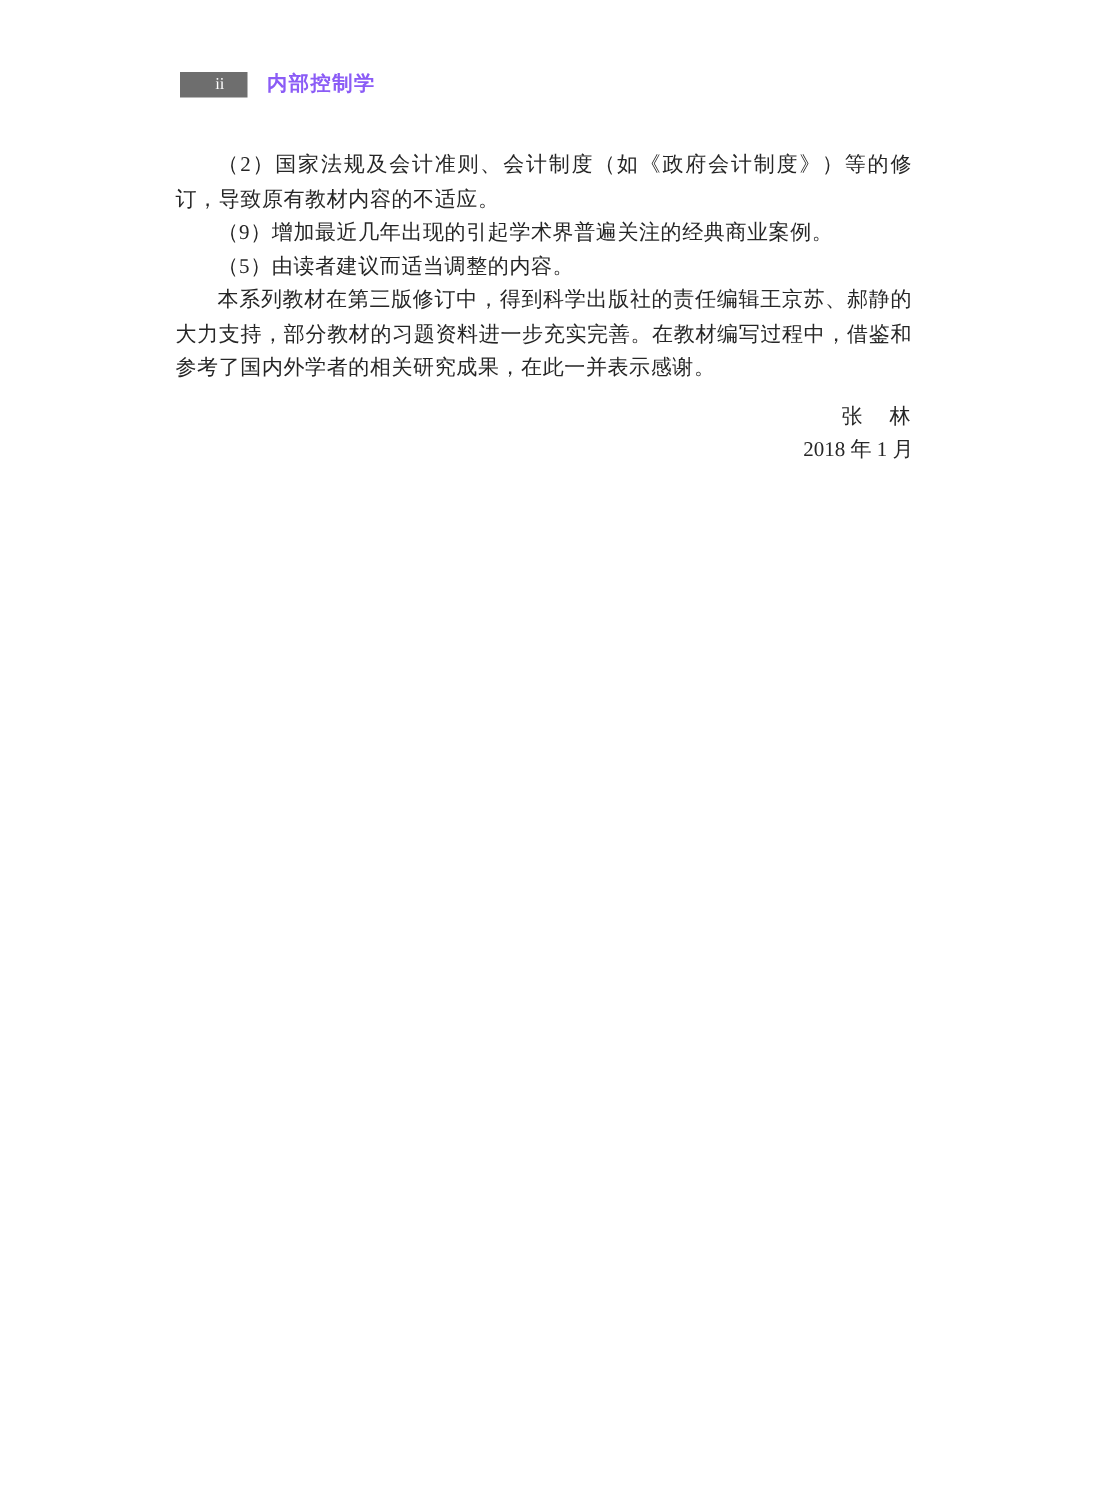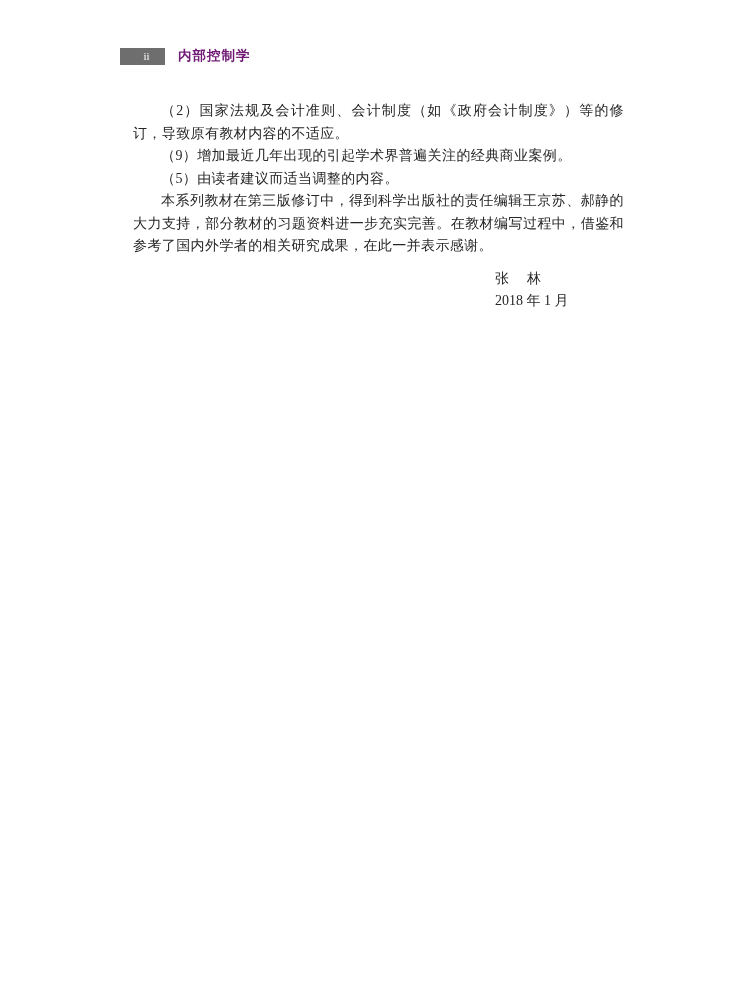--- a/index.html
+++ b/index.html
@@ -34,43 +34,43 @@
     font-size: 11px;
     font-family: "Liberation Serif", "DejaVu Serif", serif;
     padding-left: 8px; 
     box-sizing: border-box;
   }
   .book-title {
     margin-left: 13px;
     font-family: "Liberation Sans", "DejaVu Sans", sans-serif;
     font-weight: bold;
     font-size: 13.5px;
-    color: #701a75;
+    color: #8b5cf6;
     letter-spacing: 1px;
   }
   .content {
     position: absolute;
     top: 100px;
-    left: 133px;
+    left: 117px;
     width: 491px;
   }
   .para {
     margin: 0;
     font-size: 14px;
     line-height: 22.5px;
     text-align: justify;
     text-justify: inter-ideograph;
     text-indent: 2em;
     letter-spacing: 0.4px;
   }
   .signature {
     margin-top: 10px;
     margin-left: 362px;
     width: 130px;
-    text-align: left;
+    text-align: right;
   }
   .signature .sig-name {
     font-size: 14px;
     line-height: 22.5px;
     letter-spacing: 2px;
   }
   .signature .sig-date {
     font-size: 14px;
     line-height: 22px;
   }

